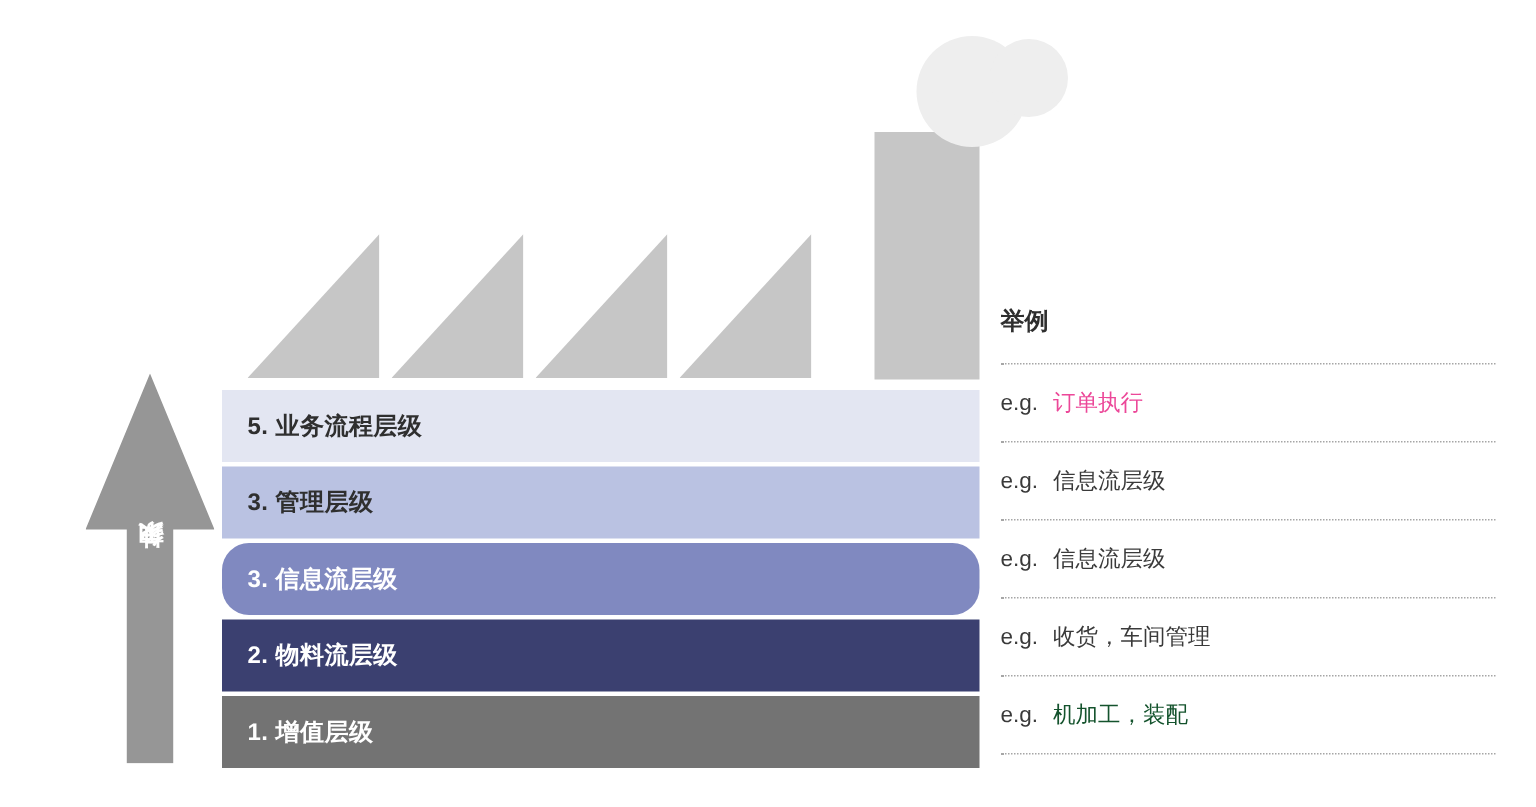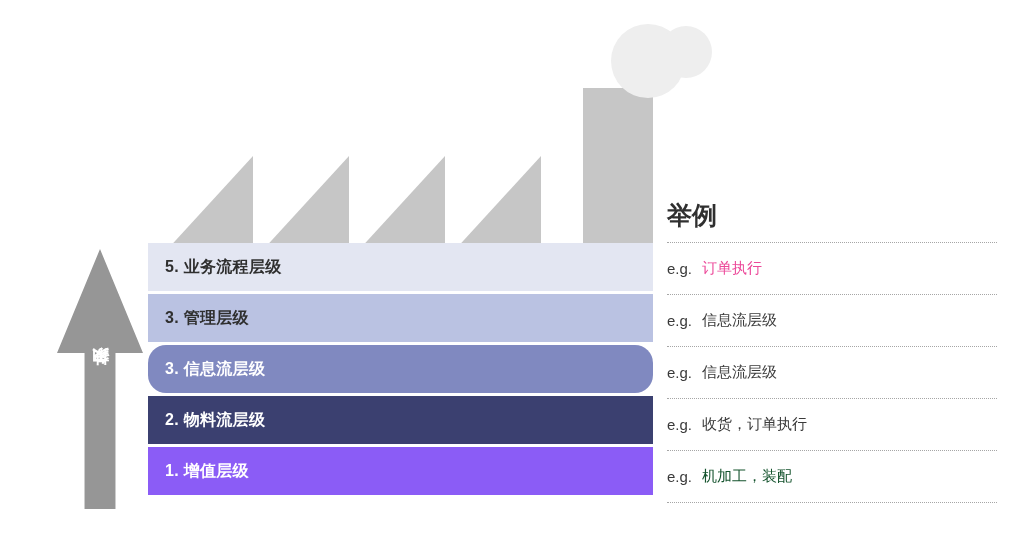--- a/index.html
+++ b/index.html
@@ -94,21 +94,21 @@
     letter-spacing: 1px;
     transform: rotate(180deg);
     writing-mode: vertical-rl;
     white-space: nowrap;
   }
 
   
   .layer-stack {
     position: absolute;
     left: 148px;
-    top: 243px;
+    top: 260px;
     width: 505px;
   }
   .layer-bar {
     position: relative;
     height: 48px;
     margin-bottom: 3px;
     display: flex;
     align-items: center;
   }
   .layer-bar:last-child { margin-bottom: 0; }
@@ -121,21 +121,21 @@
   }
 
   
   .examples {
     position: absolute;
     left: 667px;
     top: 196px;
     width: 330px;
   }
   .examples-title {
-    font-size: 25px;
+    font-size: 16px;
     font-weight: bold;
     color: #2f2f2f;
     height: 46px;
     line-height: 38px;
   }
   .example-row {
     height: 51px;
     border-top: 1px dotted #a6a6a6;
     display: flex;
     align-items: center;
@@ -181,21 +181,21 @@
     </div>
     <div class="layer-bar" style="background: rgb(186, 194, 226);">
       <div class="layer-bar-text" style="color: rgb(47, 47, 47);">3. 管理层级</div>
     </div>
     <div class="layer-bar" style="background: rgb(128, 137, 192); border-radius: 18px;">
       <div class="layer-bar-text" style="color: rgb(255, 255, 255);">3. 信息流层级</div>
     </div>
     <div class="layer-bar" style="background: rgb(59, 64, 112);">
       <div class="layer-bar-text" style="color: rgb(255, 255, 255);">2. 物料流层级</div>
     </div>
-    <div class="layer-bar" style="background: #8b5cf6;">
+    <div class="layer-bar" style="background: #737373;">
       <div class="layer-bar-text" style="color: rgb(255, 255, 255);">1. 增值层级</div>
     </div>
   </div>
 
   <div class="examples">
     <div class="examples-title">举例</div>
 
     <div class="example-row" style="border-top-color: rgb(166, 166, 166); border-bottom-color: rgb(166, 166, 166);">
       <span class="eg-prefix" style="color: rgb(58, 58, 58);">e.g.</span>
       <span class="eg-text" style="color: #ec4899;">订单执行</span>
@@ -203,21 +203,21 @@
     <div class="example-row" style="border-top-color: rgb(166, 166, 166); border-bottom-color: rgb(166, 166, 166);">
       <span class="eg-prefix" style="color: rgb(58, 58, 58);">e.g.</span>
       <span class="eg-text" style="color: rgb(58, 58, 58);"> 信息流层级</span>
     </div>
     <div class="example-row" style="border-top-color: rgb(166, 166, 166); border-bottom-color: rgb(166, 166, 166);">
       <span class="eg-prefix" style="color: rgb(58, 58, 58);">e.g.</span>
       <span class="eg-text" style="color: rgb(58, 58, 58);">信息流层级</span>
     </div>
     <div class="example-row" style="border-top-color: rgb(166, 166, 166); border-bottom-color: rgb(166, 166, 166);">
       <span class="eg-prefix" style="color: rgb(58, 58, 58);">e.g.</span>
-      <span class="eg-text" style="color: rgb(58, 58, 58);">收货，订单执行</span>
+      <span class="eg-text" style="color: rgb(58, 58, 58);">收货，车间管理</span>
     </div>
     <div class="example-row" style="border-top-color: rgb(166, 166, 166); border-bottom-color: rgb(166, 166, 166);">
       <span class="eg-prefix" style="color: rgb(58, 58, 58);">e.g.</span>
       <span class="eg-text" style="color: #14532d;">机加工，装配</span>
     </div>
   </div>
 
 </div>
 
 </body></html>

